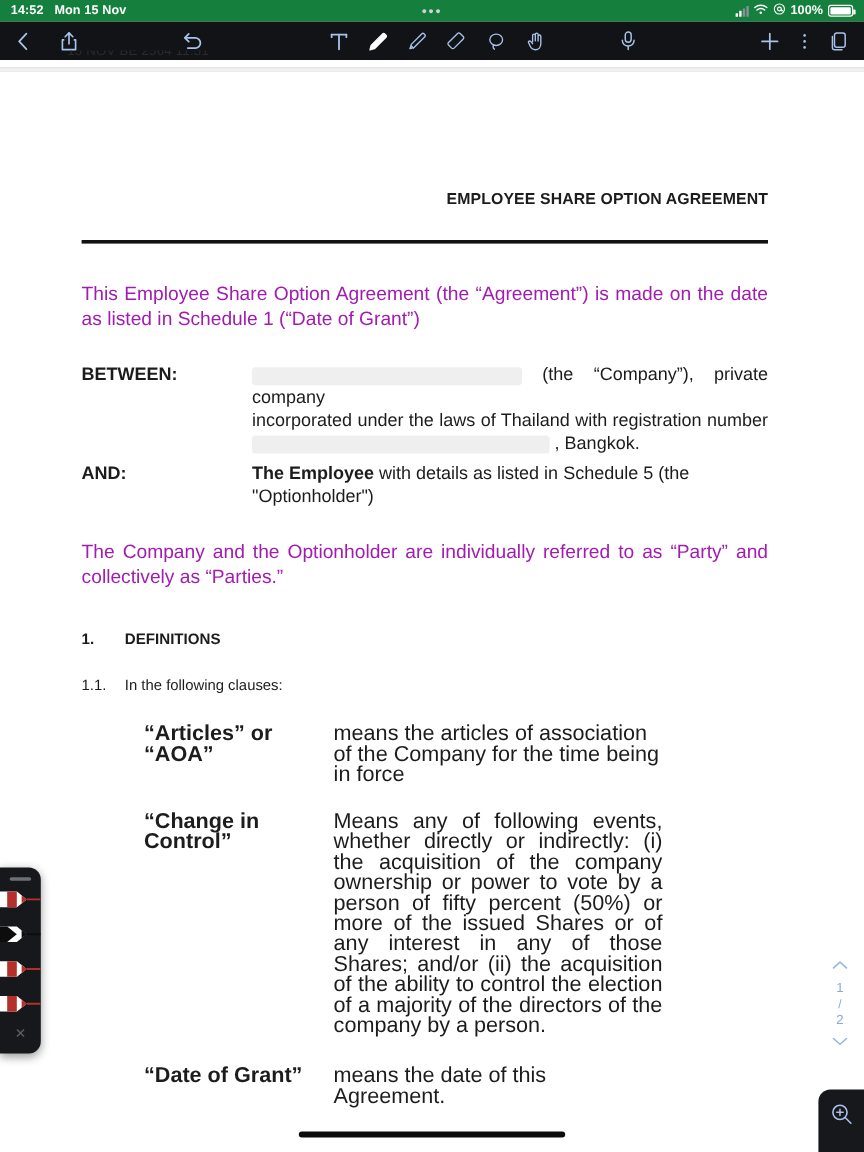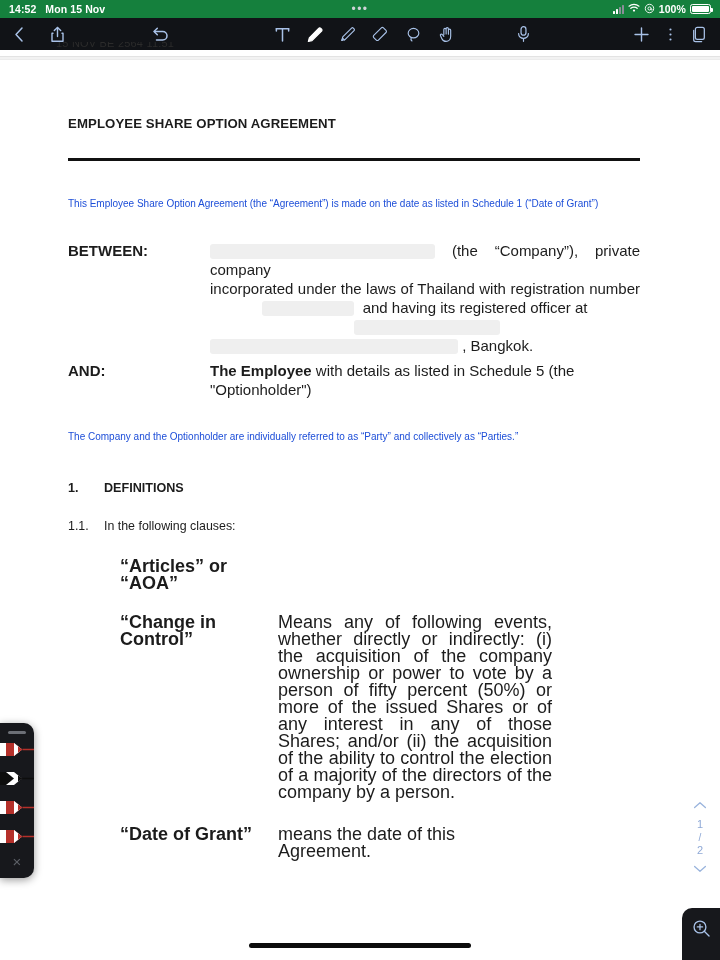--- a/index.html
+++ b/index.html
@@ -73,28 +73,28 @@
   .page {
     position: absolute; top: 60px; left: 0; width: 720px; height: 878px;
     background: #ffffff;
   }
   .doc {
     position: absolute; left: 68px; top: 0; width: 572px;
     font-family: "Liberation Sans", sans-serif;
     color: #1c1c1c;
   }
   .doc-title {
-    text-align: left; font-weight: bold; font-size: 13.2px;
-    letter-spacing: .1px; margin-top: 56px;
+    text-align: right; font-weight: bold; font-size: 13.2px;
+    letter-spacing: .1px; margin-top: 98px;
   }
   .rule { height: 3px; background: #111; margin-top: 27px; }
 
   .para {
-    font-size: 10px; line-height: 20.5px; text-align: justify;
-    margin-top: 33px; color: #1d4ed8;
+    font-size: 16px; line-height: 20.5px; text-align: justify;
+    margin-top: 33px; color: #a21caf;
   }
   .para.t2 { margin-top: 28px; }
 
   .row { display: flex; margin-top: 26px; font-size: 15px; line-height: 19px; }
   .row .lab { width: 142px; flex: 0 0 142px; font-weight: bold; }
   .row .val { flex: 1; text-align: justify; }
 
   .redact {
     display: inline-block; background: #efefef; border-radius: 3px;
     vertical-align: middle; height: 15px;
@@ -296,25 +296,20 @@
       <div class="para">This Employee Share Option Agreement (the “Agreement”) is made on the date as listed in Schedule 1 (“Date of Grant”)</div>
 
       <div class="row">
         <div class="lab">BETWEEN:</div>
         <div class="val between-val">
           <span class="bl bl-1">
             <span class="redact" style="width:225px"></span>
             <span>(the  “Company”),  private  company</span>
           </span>
           <span class="bl bl-2">incorporated  under  the  laws  of  Thailand  with  registration  number</span>
-          <span class="bl bl-3">
-            <span class="redact" style="width:92px;margin-right:4px"></span>
-            <span>and having its registered officer at</span>
-            <span class="redact" style="width:146px;margin-left:3px"></span>
-          </span>
           <span class="bl bl-4">
             <span class="redact" style="width:248px"></span>
             <span>, Bangkok.</span>
           </span>
         </div>
       </div>
 
       <div class="row" style="margin-top:6px">
         <div class="lab">AND:</div>
         <div class="val" style="text-align:left">
@@ -329,20 +324,21 @@
         <span>DEFINITIONS</span>
       </div>
 
       <div class="sub">
         <span class="num">1.1.</span>
         <span>In the following clauses:</span>
       </div>
 
       <div class="defrow" style="margin-top:25px">
         <div class="term">“Articles” or “AOA”</div>
+        <div class="def nojust">means the articles of association of the Company for the time being in force</div>
       </div>
 
       <div class="defrow" style="margin-top:22px">
         <div class="term">“Change in Control”</div>
         <div class="def">Means any of following events, whether directly or indirectly: (i) the acquisition of the company ownership or power to vote by a person of fifty percent (50%) or more of the issued Shares or of any interest in any of those Shares; and/or (ii) the acquisition of the ability to control the election of a majority of the directors of the company by a person.</div>
       </div>
 
       <div class="defrow" style="margin-top:25px">
         <div class="term">“Date of Grant”</div>
         <div class="def nojust">means the date of this Agreement.</div>

